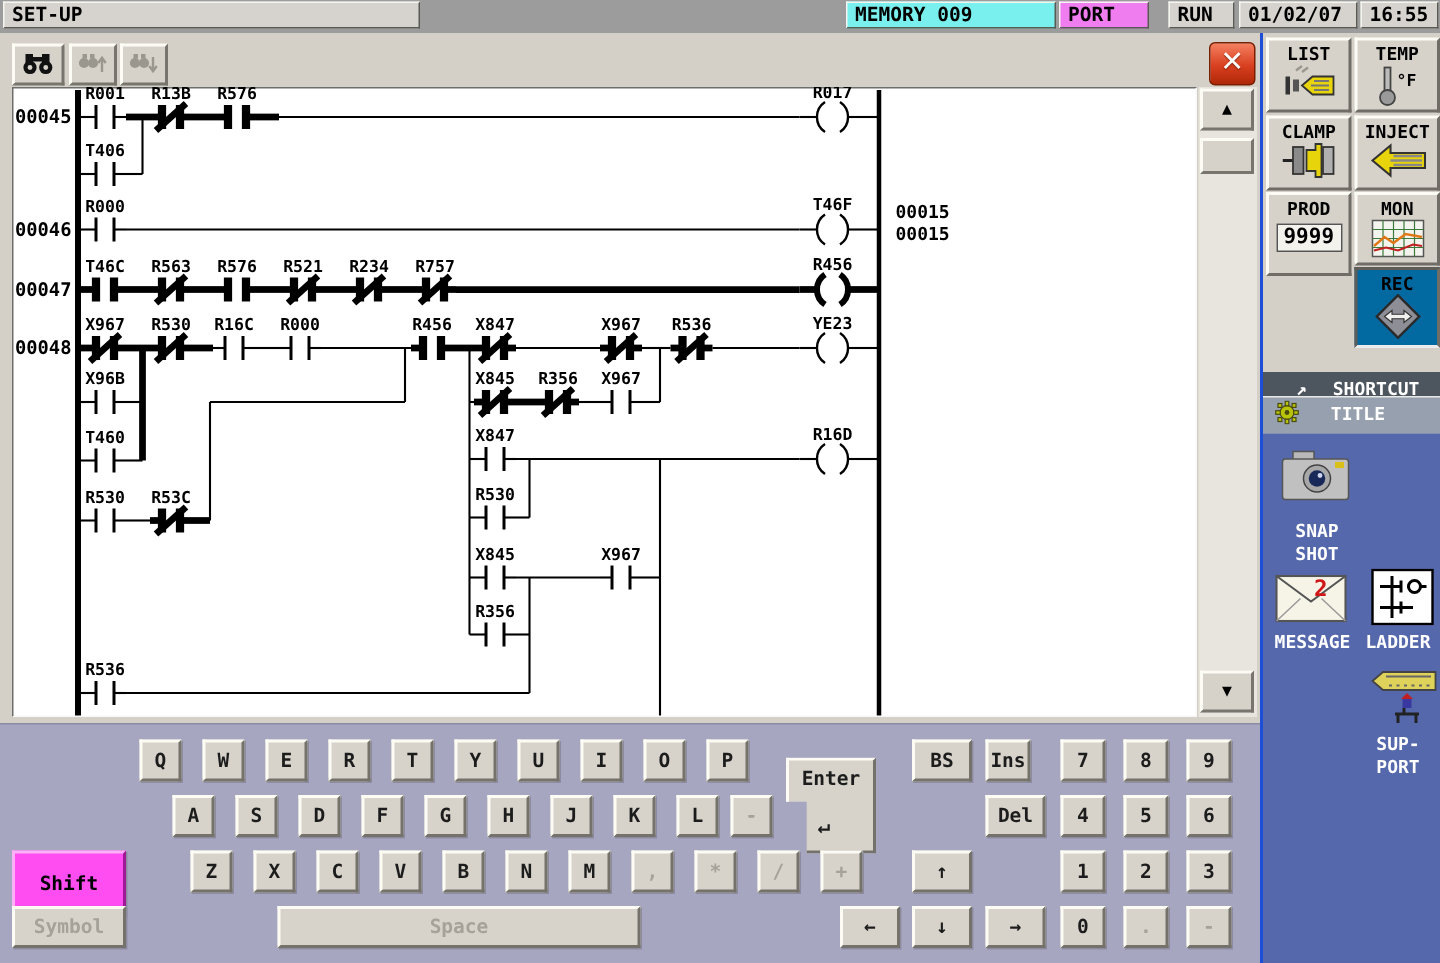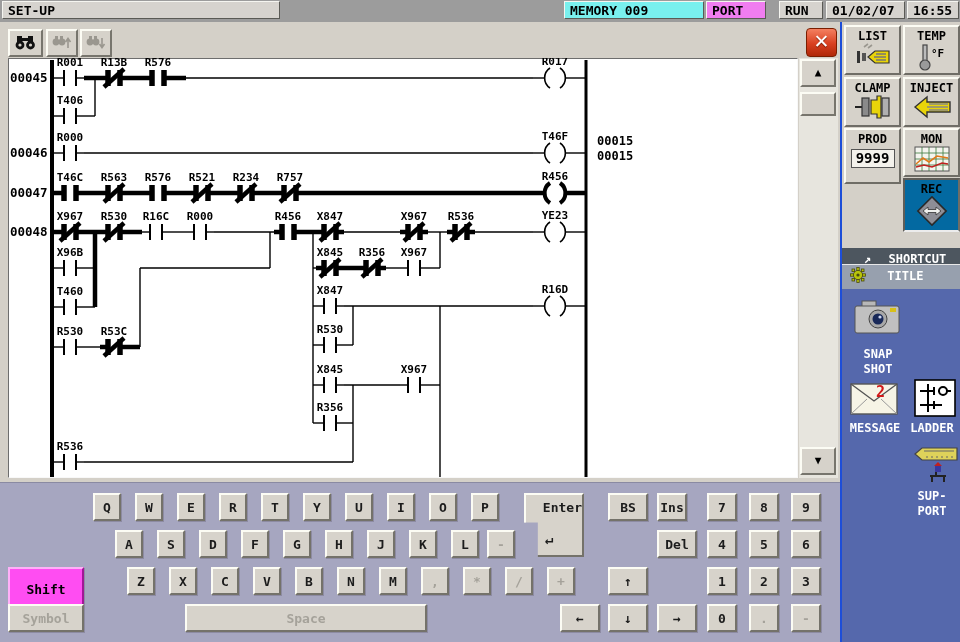--- a/index.html
+++ b/index.html
@@ -598,21 +598,21 @@
     <div class="key" style="left: 93px; top: 10px; width: 28px; height: 28px;">Q</div>
     <div class="key" style="left: 135px; top: 10px; width: 28px; height: 28px;">W</div>
     <div class="key" style="left: 177px; top: 10px; width: 28px; height: 28px;">E</div>
     <div class="key" style="left: 219px; top: 10px; width: 28px; height: 28px;">R</div>
     <div class="key" style="left: 261px; top: 10px; width: 28px; height: 28px;">T</div>
     <div class="key" style="left: 303px; top: 10px; width: 28px; height: 28px;">Y</div>
     <div class="key" style="left: 345px; top: 10px; width: 28px; height: 28px;">U</div>
     <div class="key" style="left: 387px; top: 10px; width: 28px; height: 28px;">I</div>
     <div class="key" style="left: 429px; top: 10px; width: 28px; height: 28px;">O</div>
     <div class="key" style="left: 471px; top: 10px; width: 28px; height: 28px;">P</div>
-    <div class="key enter" style="left: 524px; top: 10px; width: 60px; height: 64px; text-align: right;">
+    <div class="key enter" style="left: 524px; top: 22px; width: 60px; height: 64px;">
       <span class="klabel">Enter</span>
       <span class="ksub">↵</span>
     </div>
     <div class="key" style="left: 608px; top: 10px; width: 40px; height: 28px;">BS</div>
     <div class="key" style="left: 657px; top: 10px; width: 30px; height: 28px;">Ins</div>
     <div class="key" style="left: 707px; top: 10px; width: 30px; height: 28px;">7</div>
     <div class="key" style="left: 749px; top: 10px; width: 30px; height: 28px;">8</div>
     <div class="key" style="left: 791px; top: 10px; width: 30px; height: 28px;">9</div>
     <div class="key" style="left: 115px; top: 47px; width: 28px; height: 28px;">A</div>
     <div class="key" style="left: 157px; top: 47px; width: 28px; height: 28px;">S</div>

